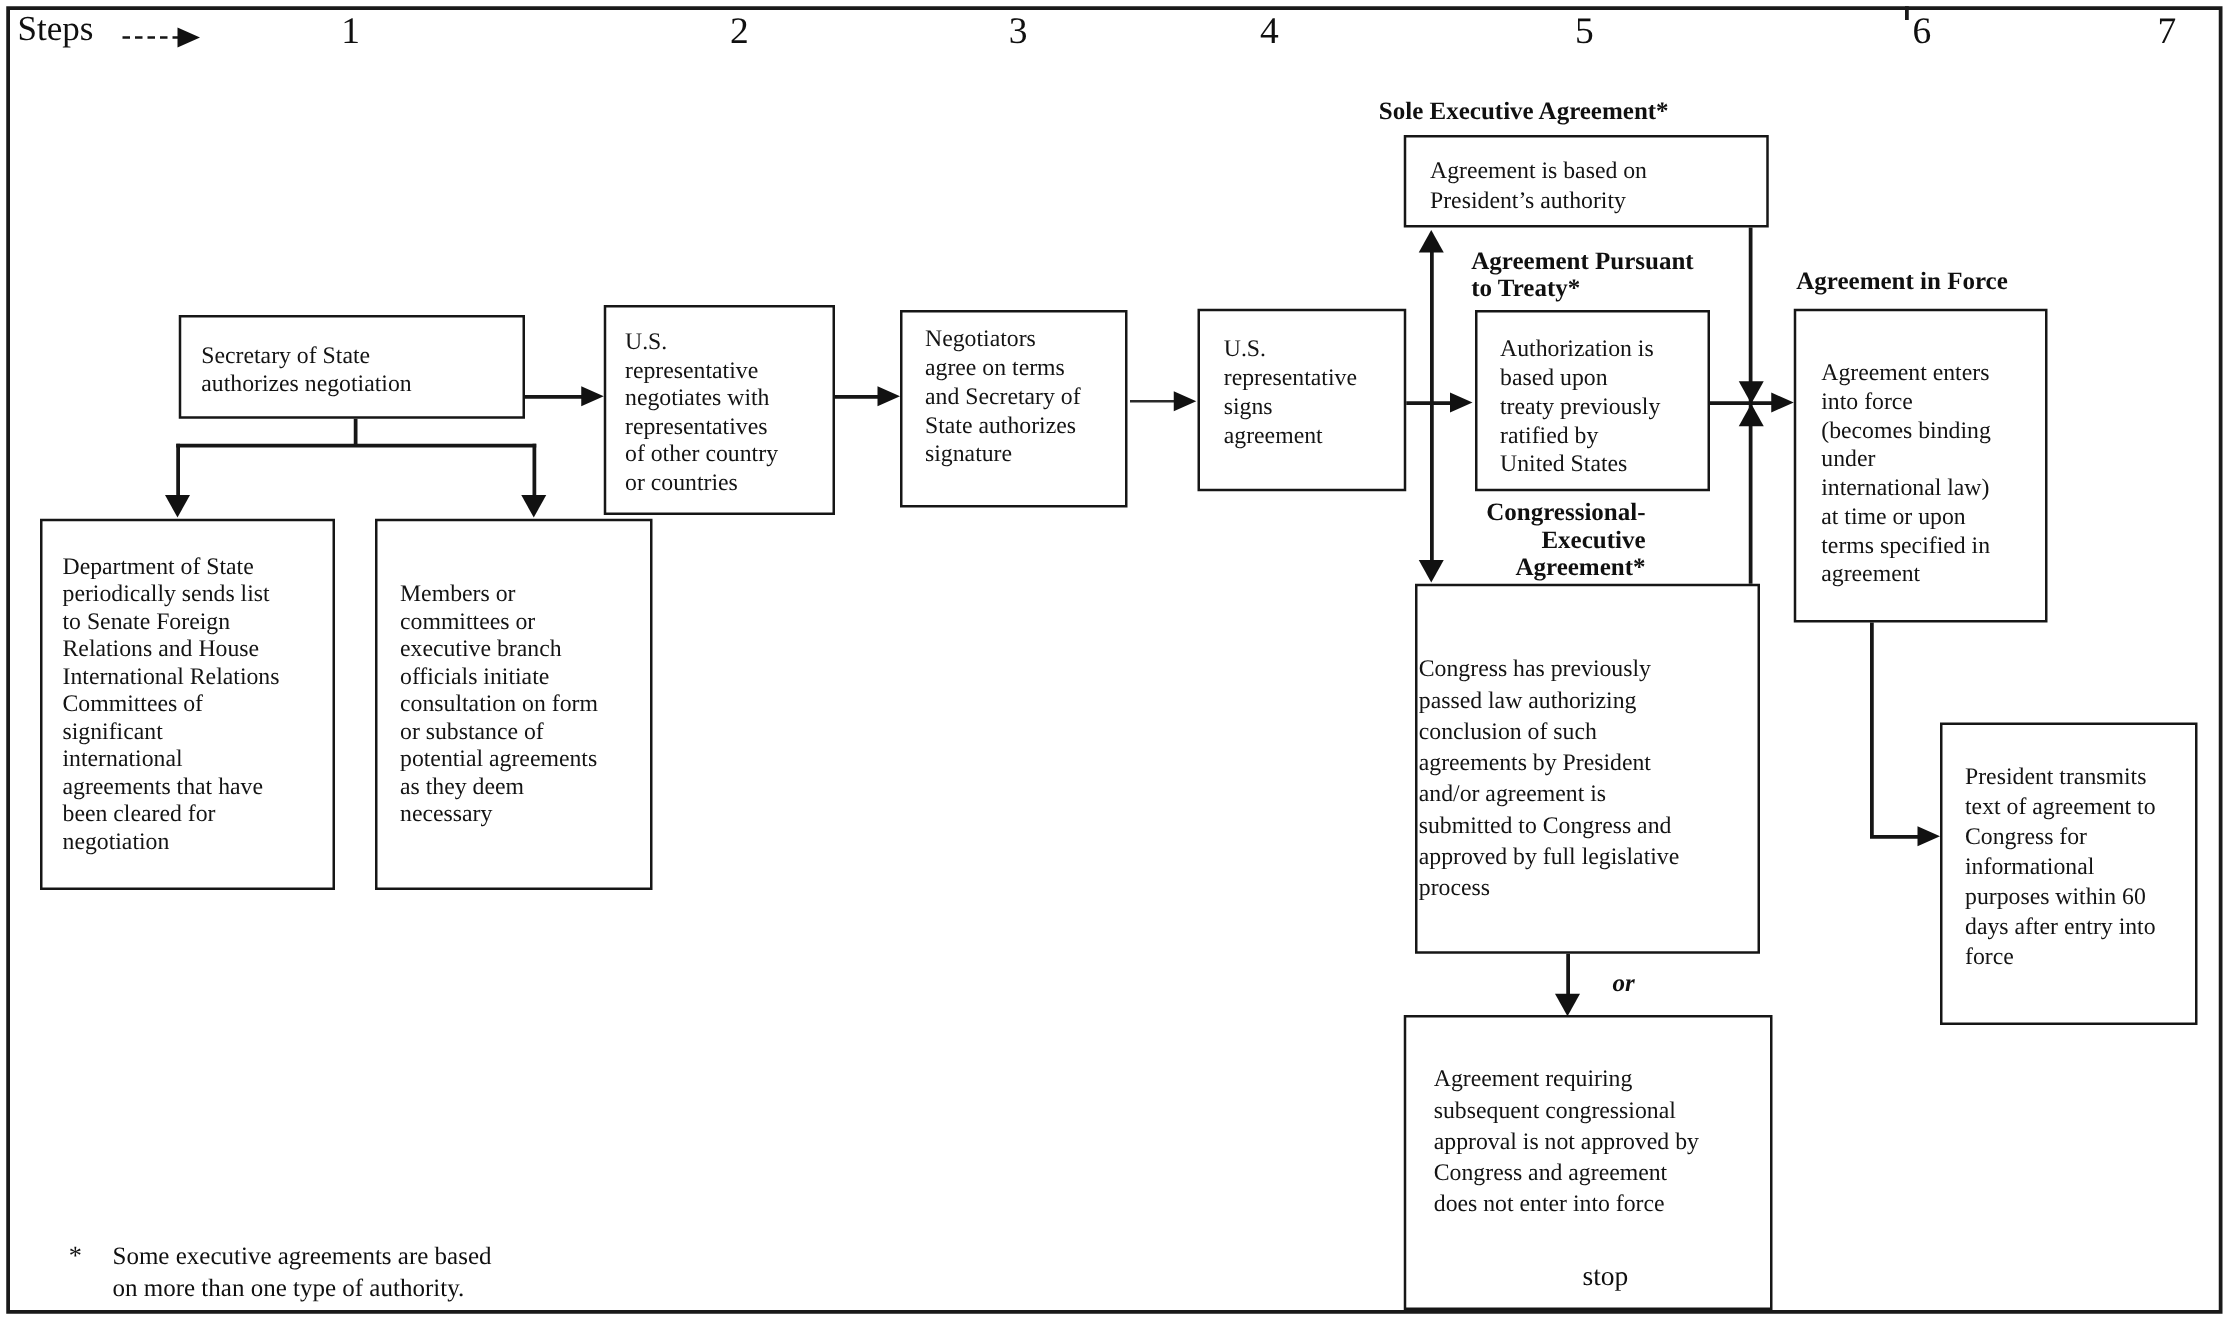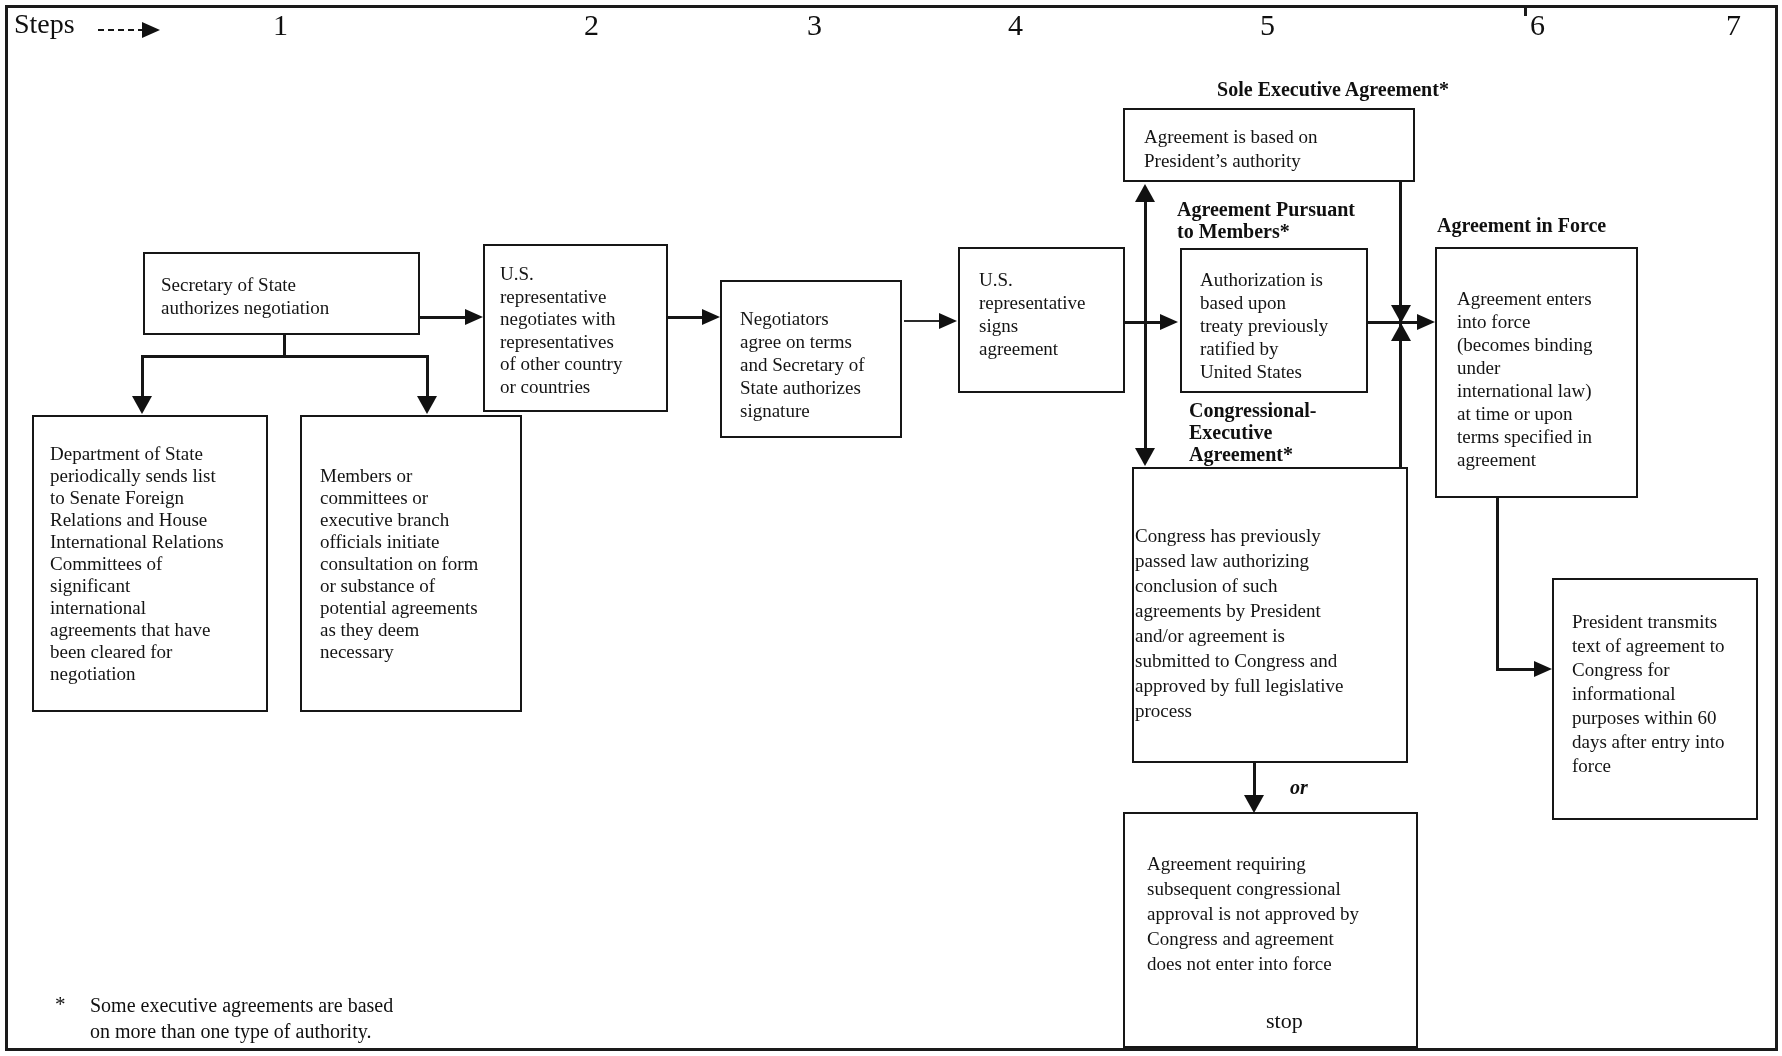--- a/index.html
+++ b/index.html
@@ -67,43 +67,43 @@
 potential agreements
 as they deem
 necessary</div>
 
   <div class="box" style="left:483px;top:244px;width:185px;height:168px;padding:17px 6px 0 15px;line-height:22.5px;">U.S.
 representative
 negotiates with
 representatives
 of other country
 or countries</div>
-  <div class="box" style="left:720px;top:248px;width:182px;height:158px;padding:25px 6px 0 18px;margin-top:32px;">Negotiators
+  <div class="box" style="left:720px;top:248px;width:182px;height:158px;padding:10px 6px 0 18px;">Negotiators
 agree on terms
 and Secretary of
 State authorizes
 signature</div>
   <div class="box" style="left:958px;top:247px;width:167px;height:146px;padding:19px 6px 0 19px;">U.S.
 representative
 signs
 agreement</div>
 
-  <div class="lbl" style="left:1187px;top:78px;width:292px;text-align:center;">Sole Executive Agreement*</div>
+  <div class="lbl" style="left:1073px;top:78px;width:292px;text-align:center;">Sole Executive Agreement*</div>
   <div class="box" style="left:1123px;top:108px;width:292px;height:74px;padding:15px 6px 15px 19px;line-height:24px;">Agreement is based on
 President’s authority</div>
 
   <div class="lbl" style="left:1177px;top:198px;">Agreement Pursuant
-to Members*</div>
+to Treaty*</div>
   <div class="box" style="left:1180px;top:248px;width:188px;height:145px;padding:18px 4px 0 18px;">Authorization is
 based upon
 treaty previously
 ratified by
 United States</div>
 
-  <div class="lbl" style="left:1189px;top:399px;">Congressional-
+  <div class="lbl" style="left:1189px;top:399px;text-align:right;">Congressional-
 Executive
 Agreement*</div>
   <div class="box" style="left:1132px;top:467px;width:276px;height:296px;padding:54px 6px 0 1px;line-height:25px;">Congress has previously
 passed law authorizing
 conclusion of such
 agreements by President
 and/or agreement is
 submitted to Congress and
 approved by full legislative
 process</div>

